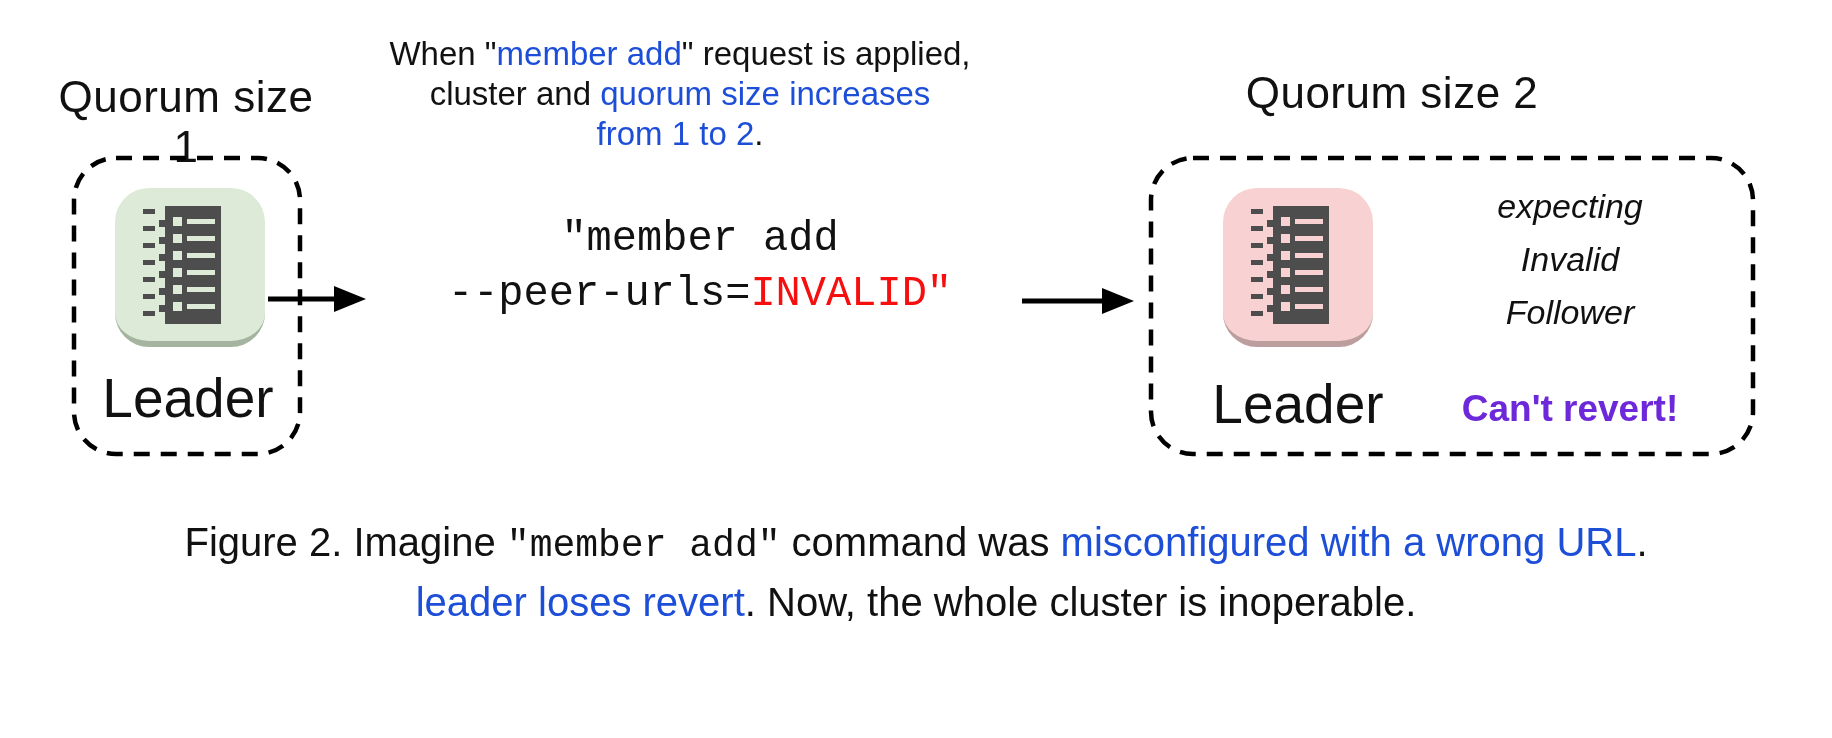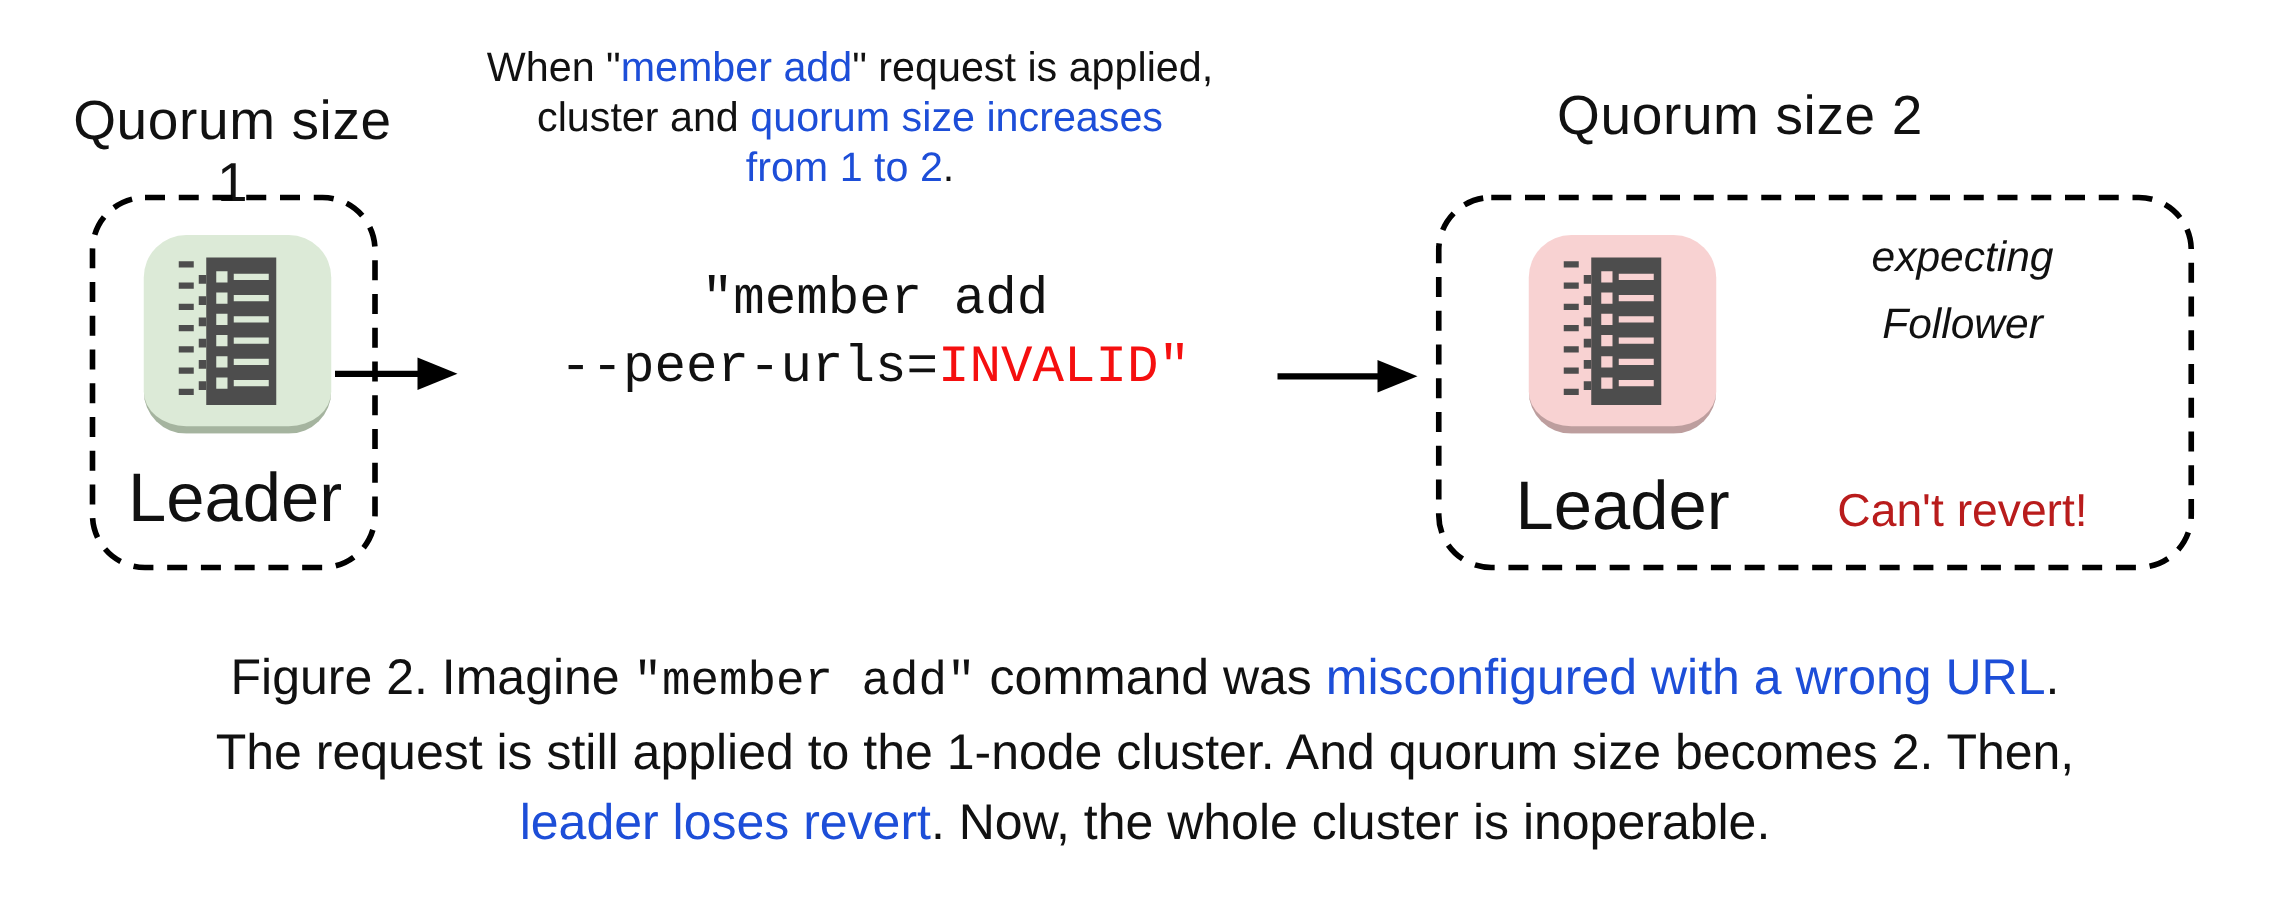--- a/index.html
+++ b/index.html
@@ -28,21 +28,21 @@
   .node-icon svg .light{fill:var(--bg)}
 
   .node-label{font-size:55px}
   .label-left{left:73px;top:366px;width:230px}
   .label-right{left:1178px;top:372px;width:240px}
 
   .command{left:420px;top:212px;width:560px;font-size:42px;line-height:55px;
            font-family:"Liberation Mono","DejaVu Sans Mono",monospace}
 
   .expecting{left:1415px;top:180px;width:310px;font-size:34px;line-height:53px;font-style:italic}
-  .warning{left:1400px;top:388px;width:340px;font-size:37px;font-weight:normal;color:#b91c1c}
+  .warning{left:1400px;top:388px;width:340px;font-size:37px;font-weight:bold;color:#6d28d9}
 
   .caption{left:0;top:514px;width:1832px;font-size:40px;line-height:56px}
   .caption .fig{}
   .caption .mono{font-size:38px}
 </style>
 </head>
 <body>
 
 <div class="canvas">
 
@@ -148,24 +148,24 @@
         <rect x="38" y="102" width="9" height="9"></rect>
           <rect x="52" y="104" width="28" height="5"></rect>
       </g>
     </svg>
   </div>
 
   <div class="abs center node-label label-right">Leader</div>
 
   <div class="abs center expecting">
     <div>expecting</div>
+    <div>Invalid</div>
     <div>Follower</div>
   </div>
 
   <div class="abs center warning">Can't revert!</div>
 
   <div class="abs center caption">
     <div><span class="fig">Figure 2.</span><span> Imagine </span><span class="mono">"member add"</span><span> command was </span><span class="em">misconfigured with a wrong URL</span><span>.</span></div>
-    <div>The request is still applied to the 1-node cluster. And quorum size becomes 2. Then,</div>
     <div><span class="em">leader loses revert</span><span>. Now, the whole cluster is inoperable.</span></div>
   </div>
 
 </div>
 
 </body></html>

